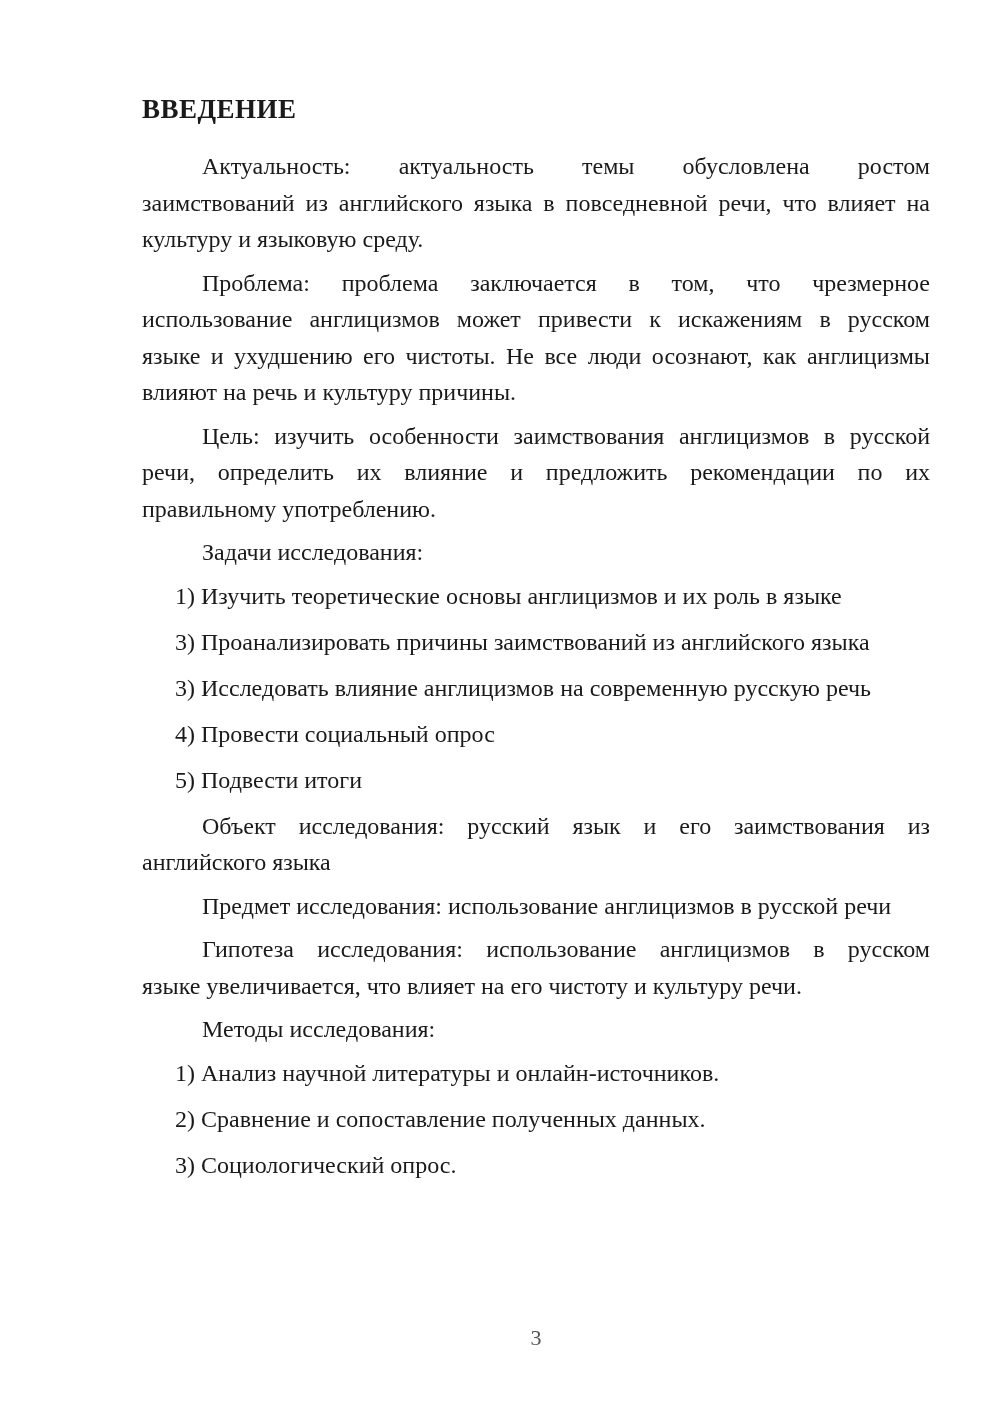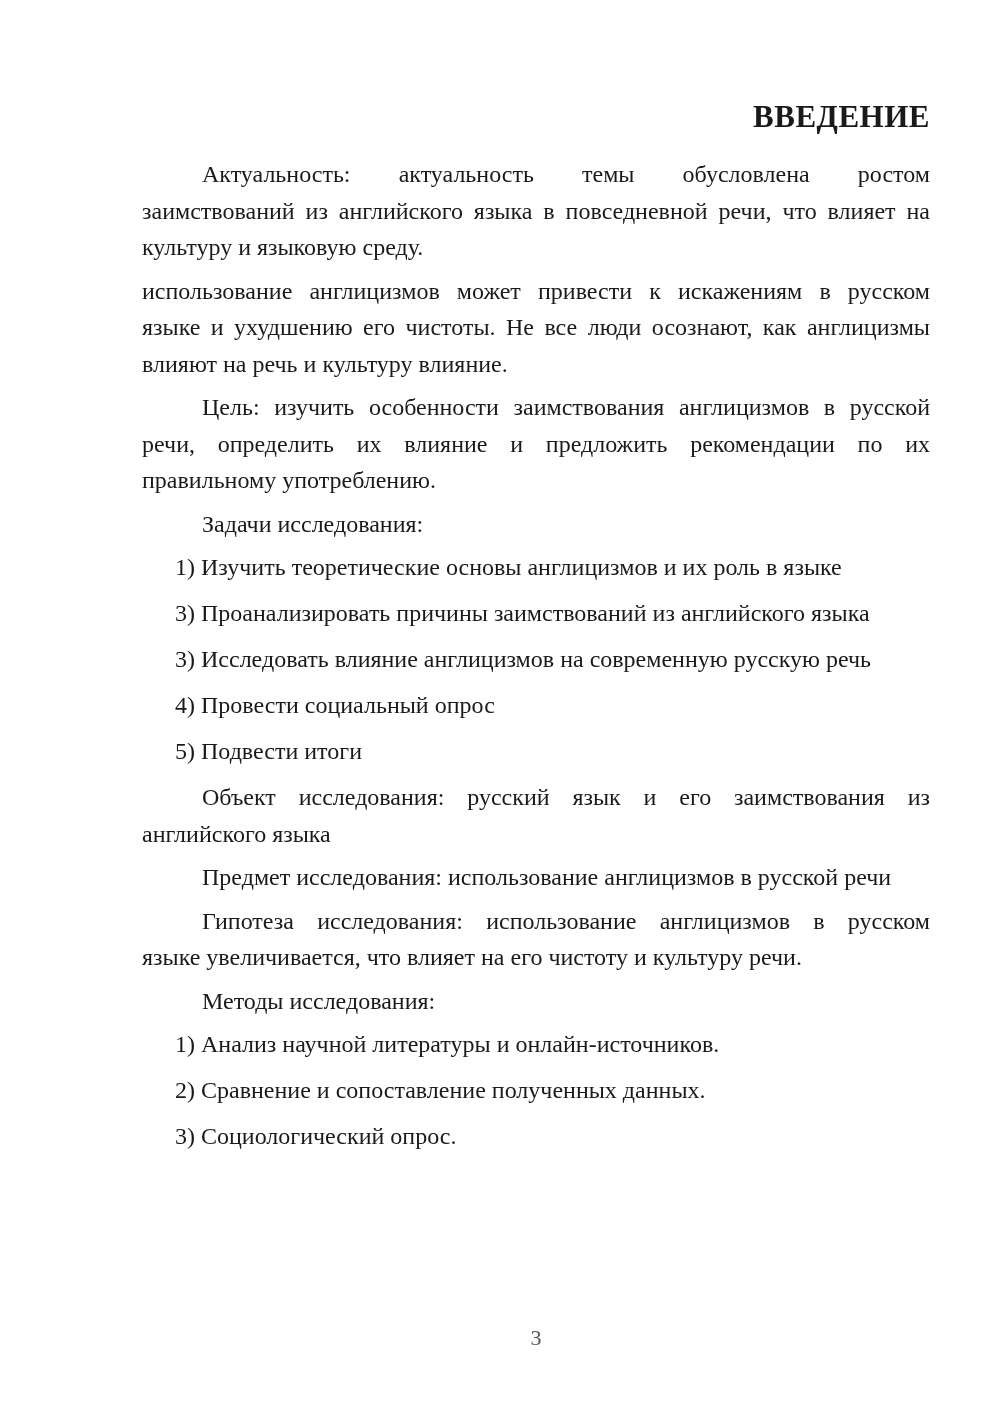--- a/index.html
+++ b/index.html
@@ -16,26 +16,26 @@
     color: #1a1a1a;
     overflow: hidden;
   }
   .content-area {
     position: absolute;
     left: 142px;
     top: 90px;
     width: 788px;
   }
   .doc-title {
-    font-size: 31px;
+    font-size: 27px;
     font-weight: bold;
-    text-align: right;
+    text-align: left;
     line-height: 30px;
     letter-spacing: 0.5px;
-    margin: 12px 0 24px 0;
+    margin: 4px 0 24px 0;
   }
   .paragraph {
     margin: 0 0 7px 0;
   }
   .list-item {
     margin: 0 0 9.5px 0;
     padding-left: 33px;
   }
   .text-line {
     font-size: 24px;
@@ -70,23 +70,24 @@
 <div class="page">
   <div class="content-area">
     <h1 class="doc-title">ВВЕДЕНИЕ</h1>
     <div id="doc-body">
         <div class="paragraph">
           <div class="text-line line-just line-indent">Актуальность: актуальность темы обусловлена ростом</div>
           <div class="text-line line-just">заимствований из английского языка в повседневной речи, что влияет на</div>
           <div class="text-line line-last">культуру и языковую среду.</div>
         </div>
         <div class="paragraph">
+          <div class="text-line line-just line-indent">Проблема: проблема заключается в том, что чрезмерное</div>
           <div class="text-line line-just">использование англицизмов может привести к искажениям в русском</div>
           <div class="text-line line-just">языке и ухудшению его чистоты. Не все люди осознают, как англицизмы</div>
-          <div class="text-line line-last">влияют на речь и культуру влияние.</div>
+          <div class="text-line line-last">влияют на речь и культуру причины.</div>
         </div>
         <div class="paragraph">
           <div class="text-line line-just line-indent">Цель: изучить особенности заимствования англицизмов в русской</div>
           <div class="text-line line-just">речи, определить их влияние и предложить рекомендации по их</div>
           <div class="text-line line-last">правильному употреблению.</div>
         </div>
         <div class="paragraph">
           <div class="text-line line-last line-indent">Задачи исследования:</div>
         </div>
         <div class="list-item">

